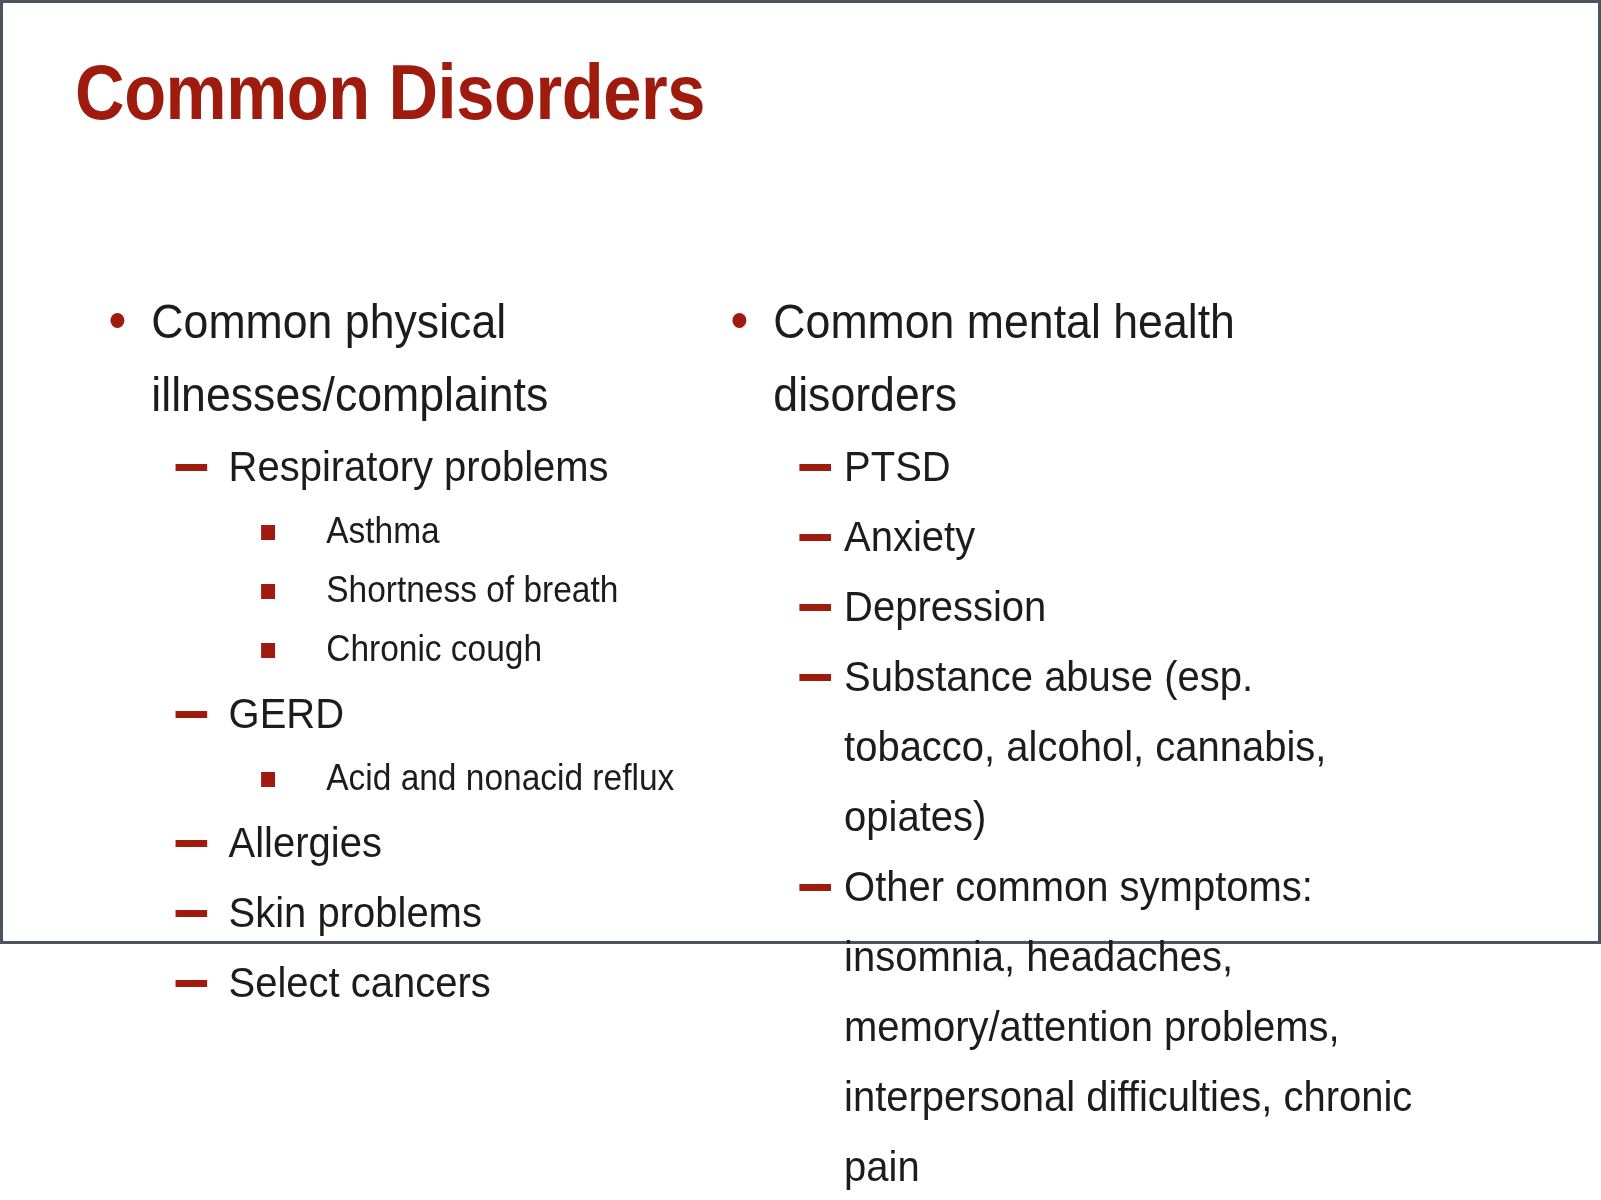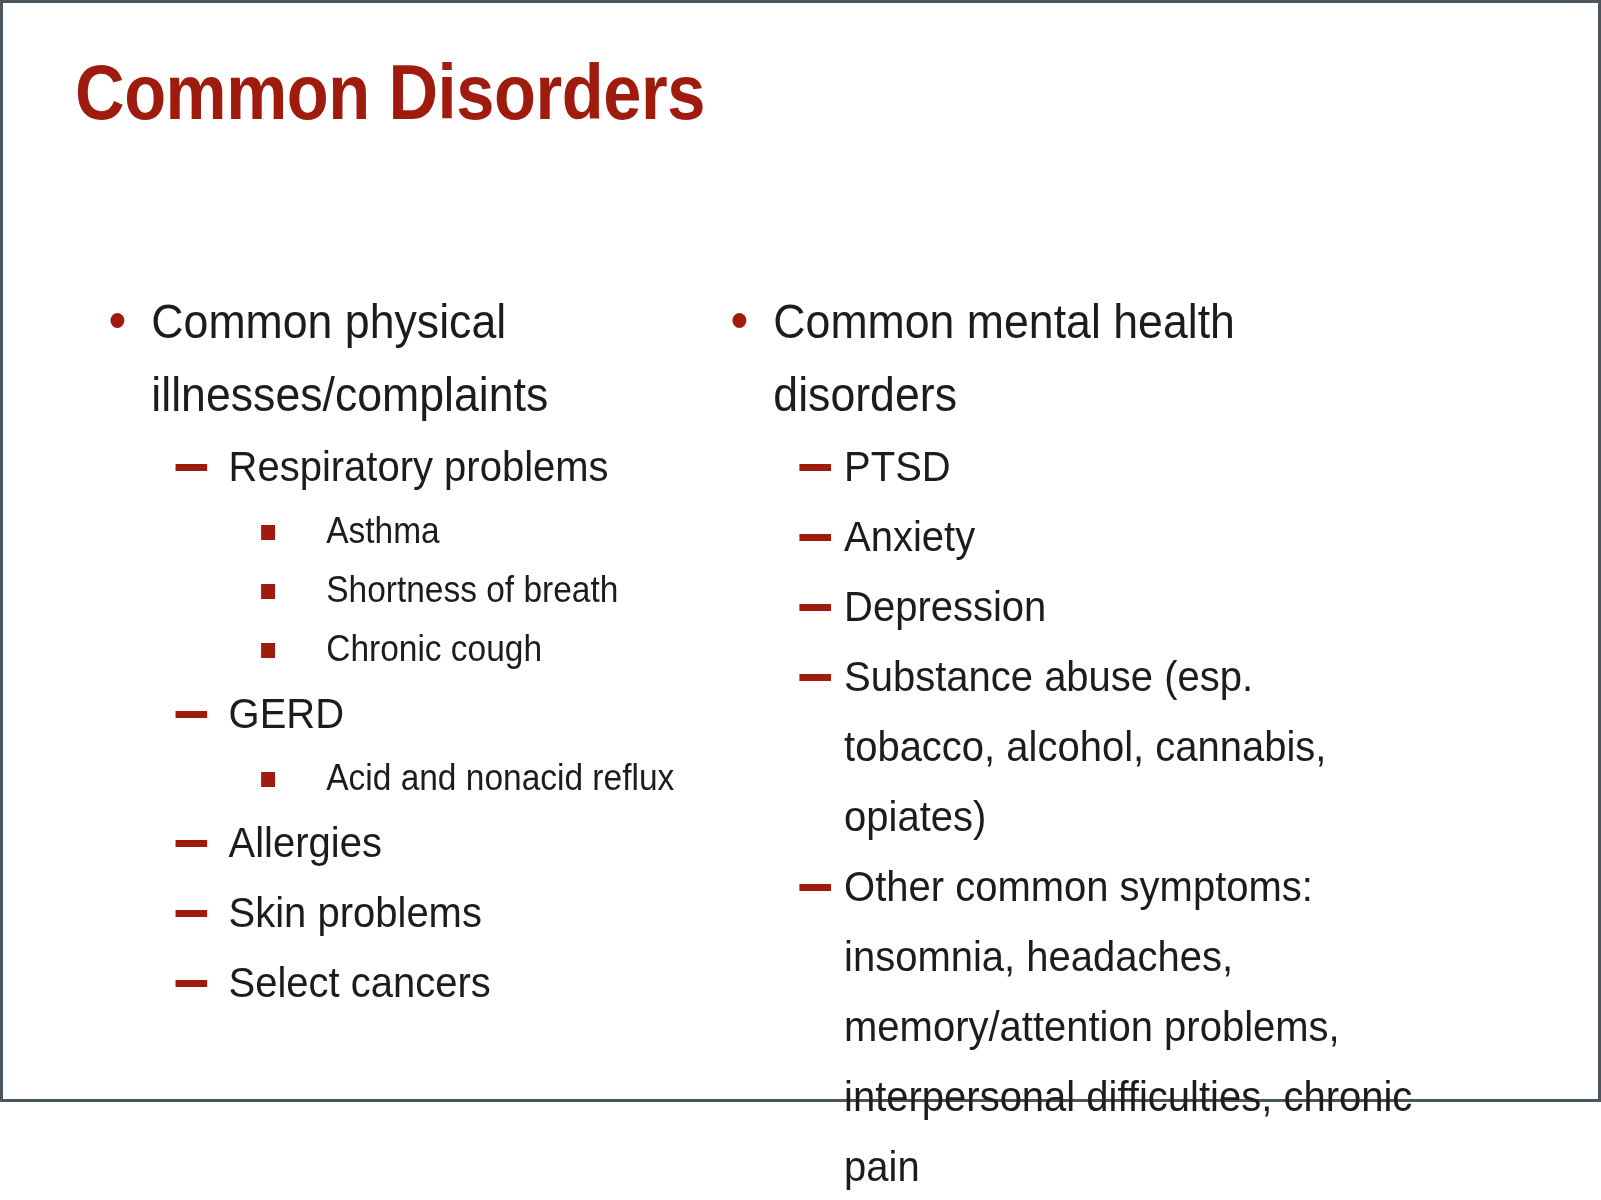--- a/index.html
+++ b/index.html
@@ -11,21 +11,21 @@
     width: 1601px;
     height: 1200px;
     overflow: hidden;
     font-family: "Liberation Sans", sans-serif;
   }
 
   #slide {
     position: relative;
     box-sizing: border-box;
     width: 1601px;
-    height: 1102px;
+    height: 944px;
     background: #ffffff;
     border: 3px solid #4b555e;
   }
 
   
   #slide-title {
     position: absolute;
     left: 72px;
     top: 42px;
     width: 1450px;

